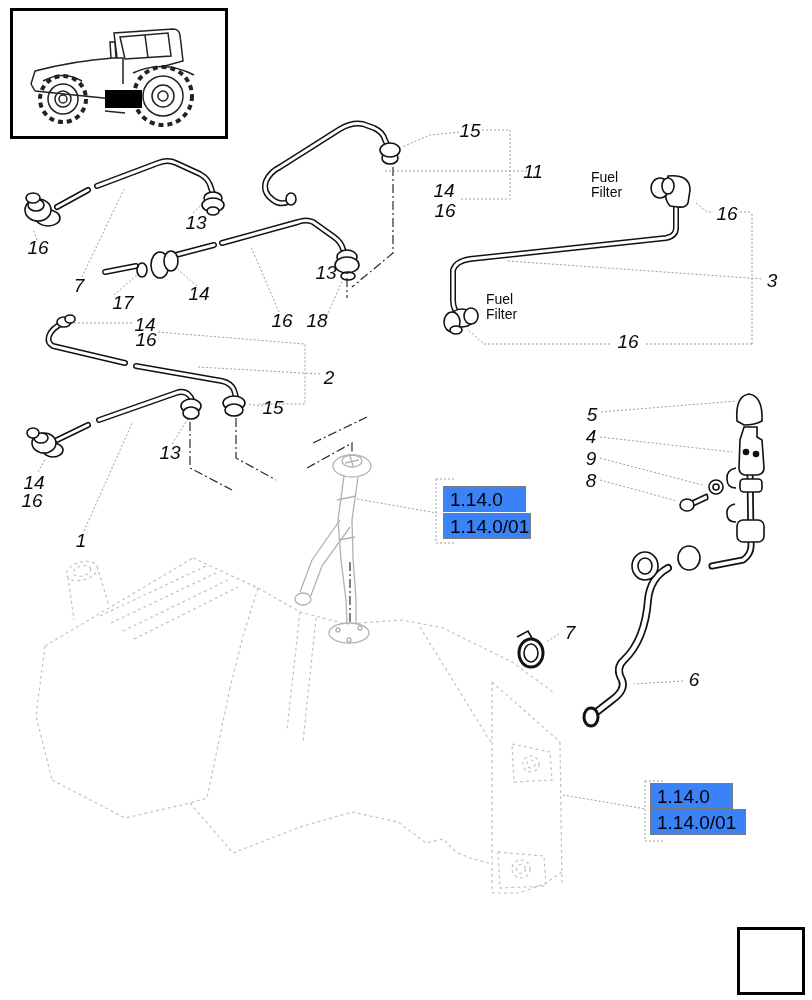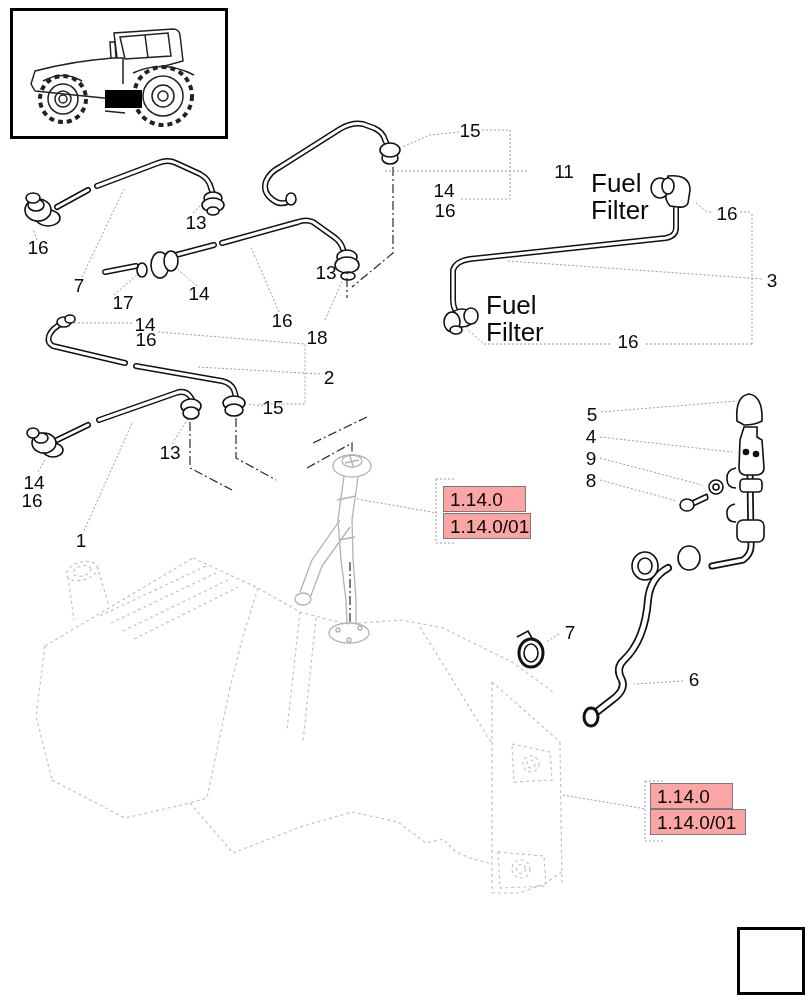--- a/index.html
+++ b/index.html
@@ -1,22 +1,22 @@
 <!DOCTYPE html>
 <html><head>
 <meta charset="utf-8">
 <style>
   html,body{margin:0;padding:0;background:#fff;}
   .stage{position:relative;width:812px;height:1000px;background:#fff;overflow:hidden;
          font-family:"Liberation Sans",sans-serif;color:#000;}
   .art{position:absolute;left:0;top:0;}
   .co{position:absolute;transform:translate(-50%,-50%);font-size:19px;line-height:1;
-      color:#0a0a0a;background:transparent;white-space:nowrap;}
-  .txt2{position:absolute;font-size:26px;line-height:1.05;color:#0a0a0a;white-space:nowrap;}
-  .refbox{position:absolute;border:1.5px solid #7a7a7a;background:#fca5a5;font-size:19px;
+      color:#0a0a0a;background:transparent;white-space:nowrap;font-style:italic;}
+  .txt2{position:absolute;font-size:14px;line-height:1.05;color:#0a0a0a;white-space:nowrap;}
+  .refbox{position:absolute;border:1.5px solid #7a7a7a;background:#3b82f6;font-size:19px;
           line-height:1;padding:3px 6px 2px 6px;color:#000;}
   .thumb{position:absolute;left:10px;top:8px;width:212px;height:125px;border:3px solid #000;background:#fff;}
   .iconbox{position:absolute;left:737px;top:927px;width:62px;height:62px;border:3px solid #000;background:#fff;}
 </style>
 </head>
 <body>
 
 <div class="stage">
 
   <svg class="art" width="812" height="1000" viewBox="0 0 812 1000">
@@ -289,34 +289,34 @@
         <path d="M 107 26 L 155 22 L 158 45 L 112 48 Z"></path>
         <path d="M 132 24 L 135 47"></path>
         <path d="M 98 47 L 97 31 L 102 31 L 103 47"></path>
         <rect x="92" y="79" width="37" height="18" fill="#000" stroke="none"></rect>
         <path d="M 92 100 L 112 102"></path>
       </g>
     </svg>
   </div>
 
   <span class="co" style="left:470px;top:130px">15</span>
-  <span class="co" style="left:564px;top:171px">11</span>
+  <span class="co" style="left:533px;top:171px">11</span>
   <span class="co" style="left:444px;top:190px">14</span>
   <span class="co" style="left:445px;top:210px">16</span>
   <span class="co" style="left:727px;top:213px">16</span>
   <span class="co" style="left:772px;top:280px">3</span>
   <span class="co" style="left:628px;top:341px">16</span>
   <span class="co" style="left:196px;top:222px">13</span>
   <span class="co" style="left:38px;top:247px">16</span>
   <span class="co" style="left:79px;top:285px">7</span>
   <span class="co" style="left:123px;top:302px">17</span>
   <span class="co" style="left:199px;top:293px">14</span>
   <span class="co" style="left:282px;top:320px">16</span>
   <span class="co" style="left:326px;top:272px">13</span>
-  <span class="co" style="left:317px;top:337px">18</span>
+  <span class="co" style="left:317px;top:320px">18</span>
   <span class="co" style="left:145px;top:324px">14</span>
   <span class="co" style="left:146px;top:339px">16</span>
   <span class="co" style="left:329px;top:377px">2</span>
   <span class="co" style="left:273px;top:407px">15</span>
   <span class="co" style="left:170px;top:452px">13</span>
   <span class="co" style="left:34px;top:482px">14</span>
   <span class="co" style="left:32px;top:500px">16</span>
   <span class="co" style="left:81px;top:540px">1</span>
   <span class="co" style="left:592px;top:414px">5</span>
   <span class="co" style="left:591px;top:436px">4</span>

